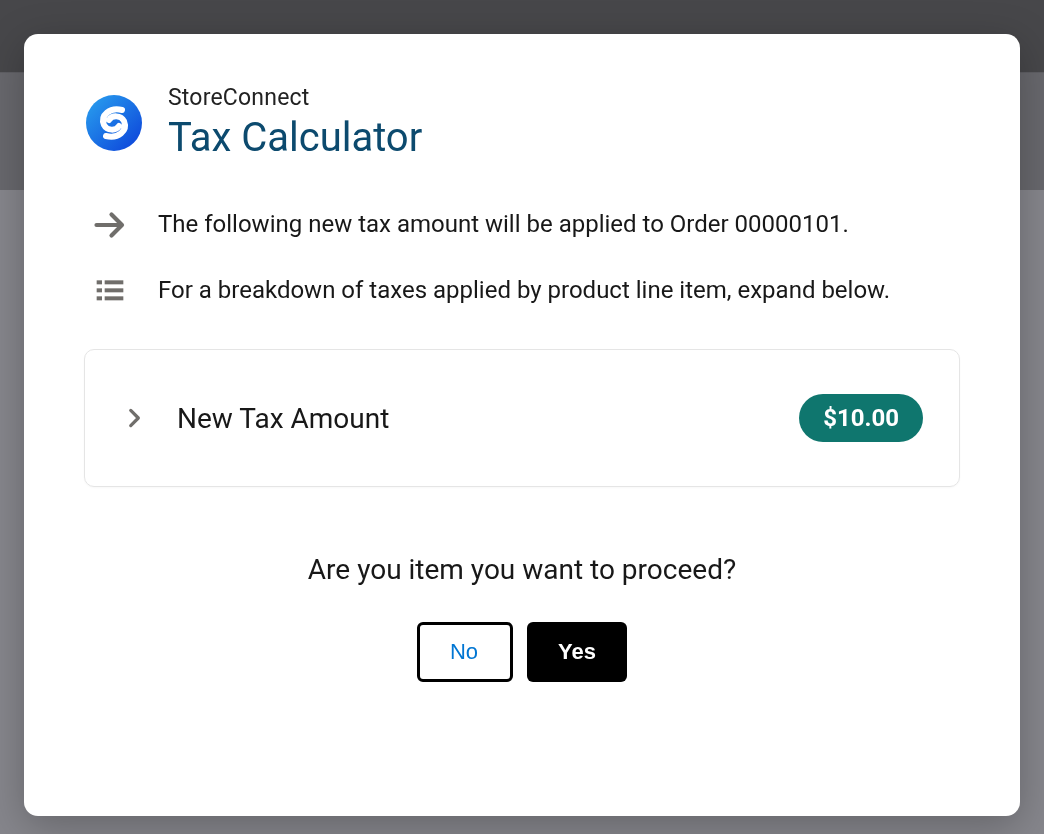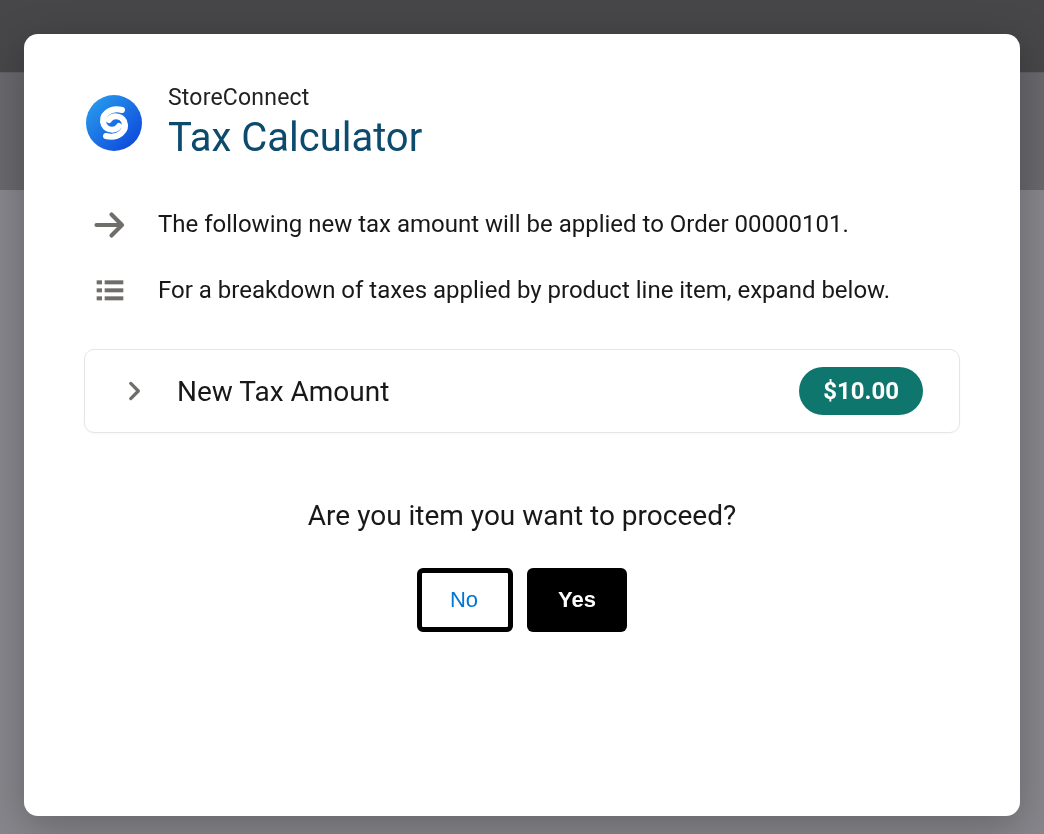--- a/index.html
+++ b/index.html
@@ -93,21 +93,21 @@
     .info-text {
       font-size: 24px;
       line-height: 1.5;
       color: #181818;
       max-width: 760px;
     }
     .expand-card {
       border: 1px solid #e5e5e5;
       border-radius: 10px;
       margin-top: 40px;
-      padding: 17px 36px;
+      padding: 44px 36px;
       display: flex;
       align-items: center;
       box-shadow: 0 1px 2px rgba(0,0,0,0.03);
     }
     .chevron-icon {
       width: 26px;
       height: 26px;
       color: #706e6b;
       flex-shrink: 0;
     }
@@ -146,21 +146,21 @@
       font-weight: 600;
       padding: 14px 30px;
       border-radius: 6px;
       cursor: pointer;
       border: 1px solid transparent;
       min-width: 96px;
     }
     .btn-no {
       background: #fff;
       color: #0176d3;
-      border: 5px solid #000000;
+      border: 3px solid #000000;
       font-weight: 400;
       padding-left: 28px;
     }
     .btn-yes {
       background: #000000;
       color: #fff;
     }
   </style>
 </head>
 <body>

